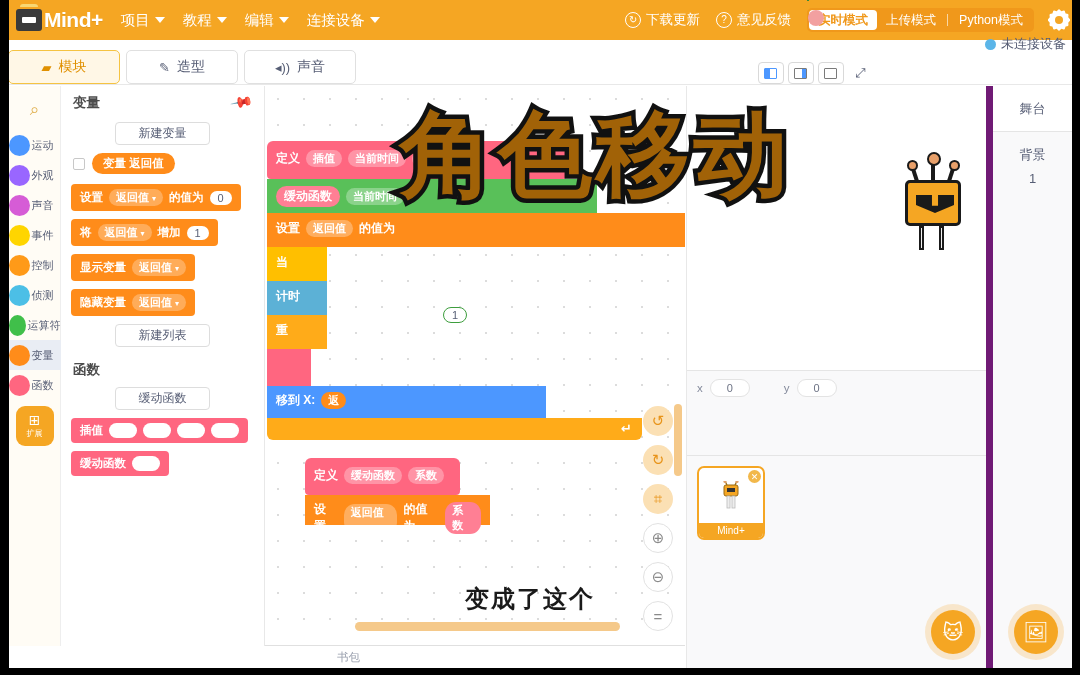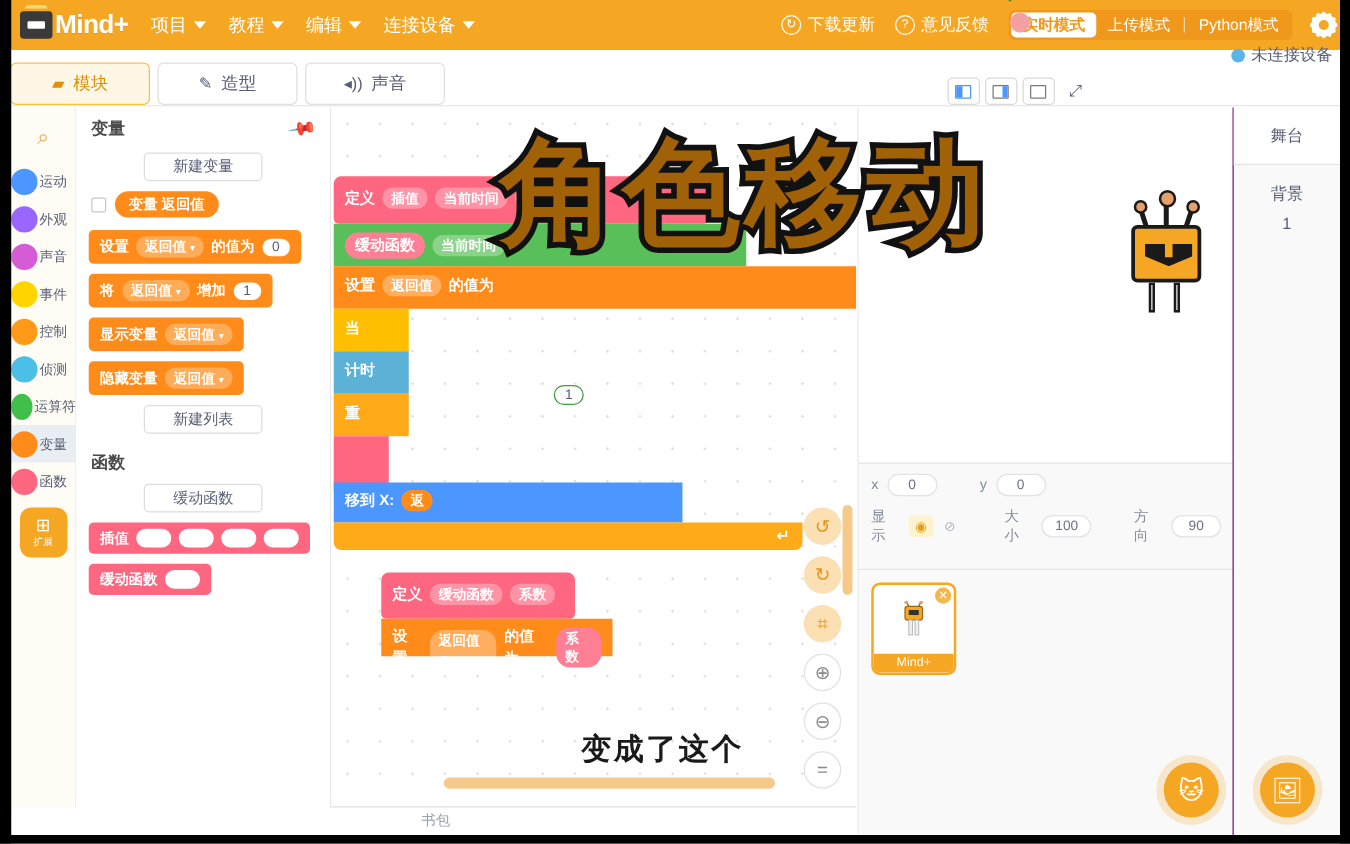--- a/index.html
+++ b/index.html
@@ -261,21 +261,21 @@
   }
   .addbtns { position:absolute; right:12px; bottom:14px; }
   .addbtn {
     width:44px;height:44px;border-radius:50%;background:#F5A623;
     display:flex;align-items:center;justify-content:center;color:#fff;font-size:20px;
     box-shadow:0 0 0 6px rgba(245,166,35,.22);
   }
   
   .stagepane {
     position:absolute; left:986px; top:86px; width:86px; height:582px;
-    background:#F9F9FA; border-left:1px solid #701a75;
+    background:#F9F9FA; border-left:7px solid #701a75;
   }
   .sp-head {
     height:46px; background:#fff; display:flex;align-items:center;justify-content:center;
     font-size:13px;color:#575E75; border-bottom:1px solid #e5e5e5;
   }
   .sp-body { padding:14px 0; text-align:center; }
   .sp-bg-label { font-size:13px; color:#575E75; }
   .sp-bg-count { font-size:13px; color:#575E75; margin-top:7px; }
   .stage-addbtn { position:absolute; left:21px; bottom:14px; }
 
@@ -616,33 +616,20 @@
   <div class="spritepane">
     <div class="stage-area"></div>
 
     <div class="sprite-info">
       <div class="si-row">
         <span class="si-label">x</span>
         <span class="si-field">0</span>
         <span class="si-spacer"></span>
         <span class="si-label">y</span>
         <span class="si-field">0</span>
-      </div>
-      <div class="si-row">
-        <span class="si-label">显示</span>
-        <span class="eye-grp">
-          <span class="eyebtn on">◉</span>
-          <span class="eyebtn off">⊘</span>
-        </span>
-        <span class="si-spacer"></span>
-        <span class="si-label">大小</span>
-        <span class="si-field">100</span>
-        <span class="si-spacer"></span>
-        <span class="si-label">方向</span>
-        <span class="si-field">90</span>
       </div>
     </div>
 
     <div class="sprite-list">
       <div class="sprite-card">
         <div class="sc-del">✕</div>
         <div class="sc-thumb">
           <svg width="28" height="34" viewBox="0 0 28 34">
             <rect x="7" y="4" width="14" height="11" rx="2" fill="#F5A623" stroke="#9a6a12" stroke-width="1"></rect>
             <rect x="10" y="7" width="8" height="4" fill="#333"></rect>

